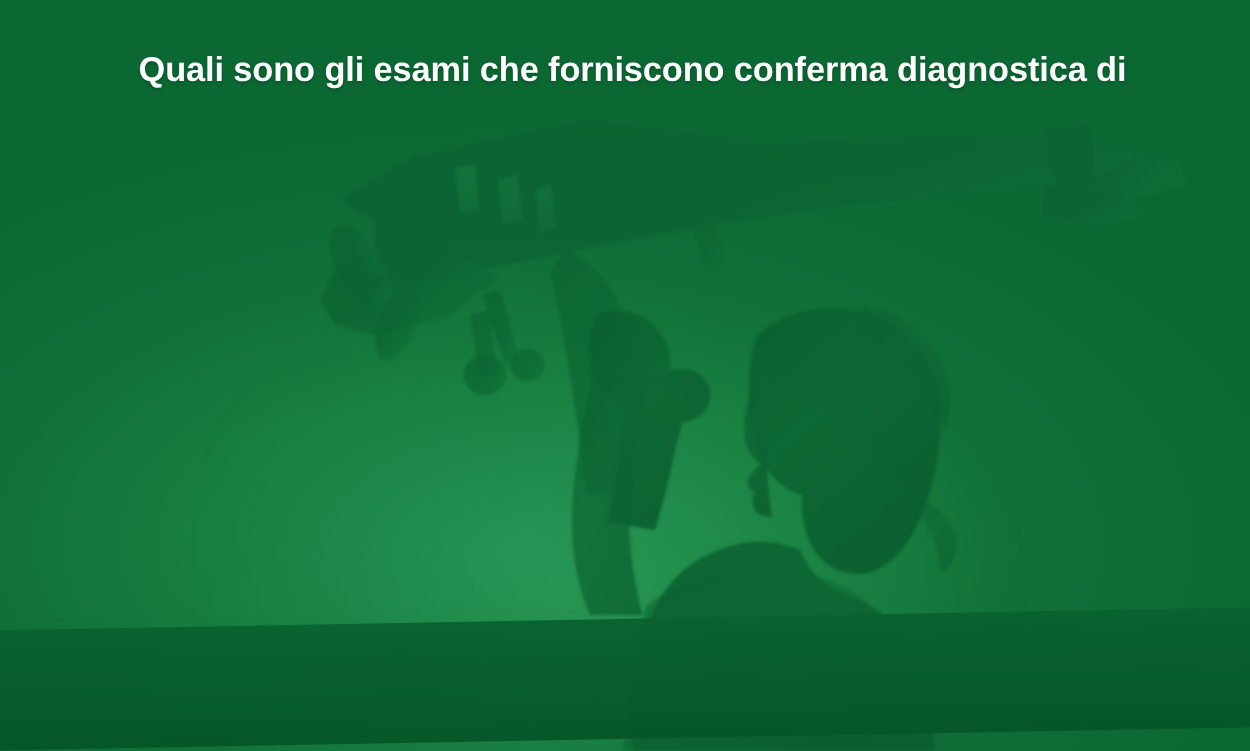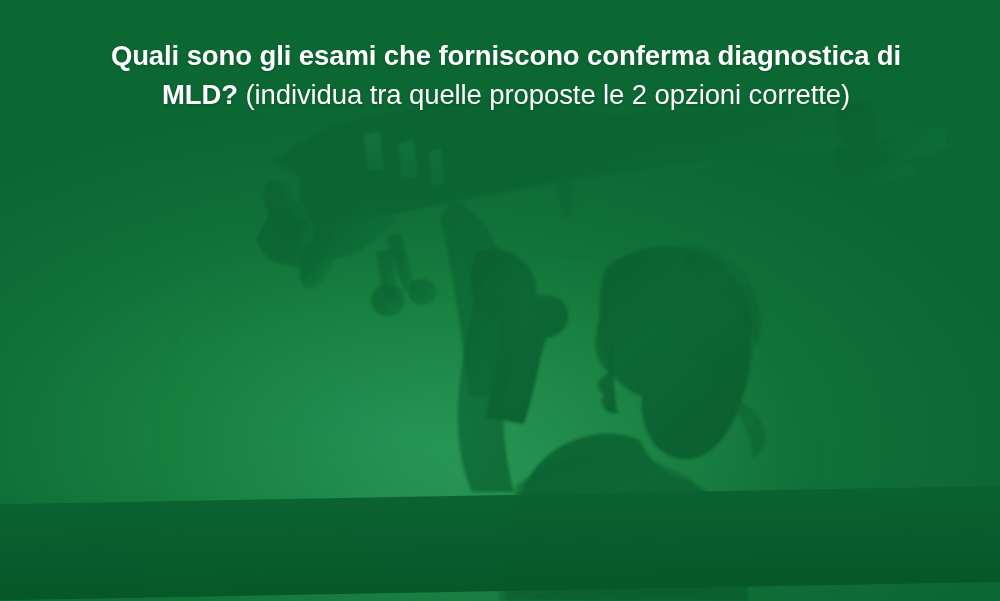--- a/index.html
+++ b/index.html
@@ -221,19 +221,15 @@
     </div>
 
     <div class="ground-haze"></div>
     <div class="ground"></div>
   </div>
 
   <div class="title-block">
     <div class="title-line">
       <span class="t-bold">Quali sono gli esami che forniscono conferma diagnostica di</span>
     </div>
-    <div class="title-line">
-      <span class="t-bold">MLD?</span>
-      <span class="t-normal">(individua tra quelle proposte le 2 opzioni corrette)</span>
-    </div>
   </div>
 
 </div>
 
 </body></html>

